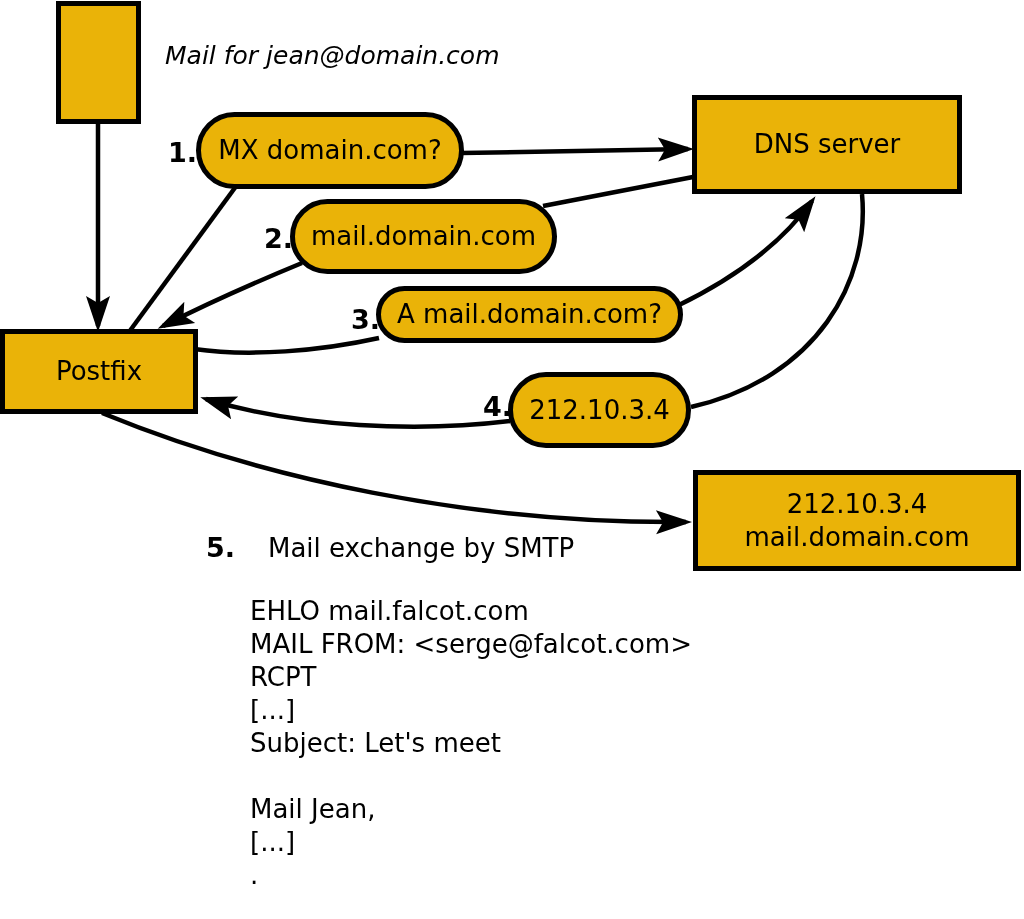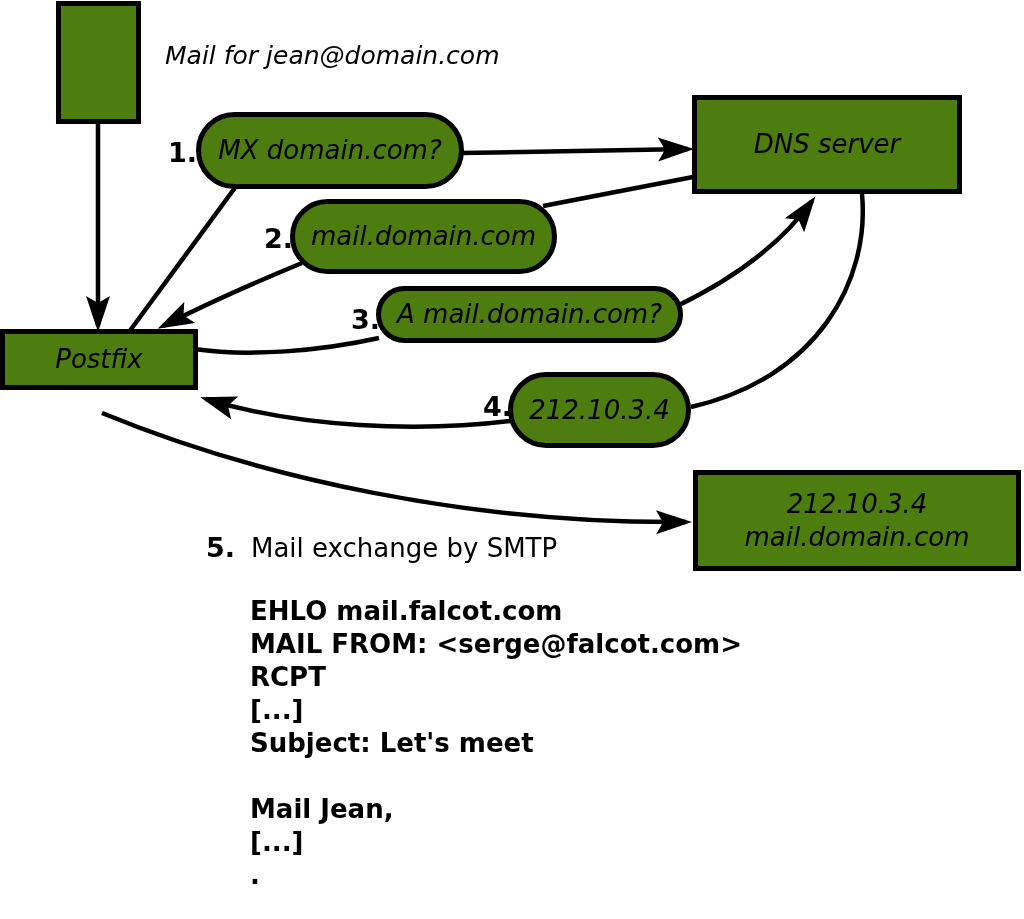--- a/index.html
+++ b/index.html
@@ -2,31 +2,31 @@
 <html><head>
 <meta charset="utf-8">
 <style>
   html,body{margin:0;padding:0;background:#ffffff;}
   .canvas{
     position:relative;width:1024px;height:919px;background:#ffffff;
     font-family:"DejaVu Sans","Liberation Sans",sans-serif;color:#000;overflow:hidden;
   }
   .wires{position:absolute;left:0;top:0;z-index:1;}
   .box{
-    position:absolute;z-index:2;box-sizing:border-box;background:#4d7c0f;
+    position:absolute;z-index:2;box-sizing:border-box;background:#eab308;
     border:5px solid #000;display:flex;align-items:center;justify-content:center;
-    font-size:26px;text-align:right;line-height:33px;white-space:nowrap;font-style:italic;
+    font-size:26px;text-align:right;line-height:33px;white-space:nowrap;
   }
   .pill{border-radius:40px;}
   .txt{position:absolute;z-index:3;white-space:pre;}
   .note{font-size:25px;}
   .num{font-weight:bold;font-size:27px;}
   .step5{font-size:26px;}
   .smtp{position:absolute;z-index:3;font-size:26px;}
-  .smtp-line{height:33px;line-height:33px;white-space:pre;font-weight:bold;}
+  .smtp-line{height:33px;line-height:33px;white-space:pre;}
   .col{display:flex;flex-direction:column;}
 </style>
 </head>
 <body>
 
 <div class="canvas">
 
   <svg class="wires" width="1024" height="919" viewBox="0 0 1024 919">
     <defs>
       <marker id="arrowhead" markerUnits="userSpaceOnUse" markerWidth="46" markerHeight="30" refX="36" refY="15" orient="auto">
@@ -42,21 +42,21 @@
       <path d="M 194,349 C 250,357 320,351 379,338"></path>
       <path d="M 677,306 Q 768,262 812,201" marker-end="url(#arrowhead)"></path>
       <path d="M 862,194 C 870,280 818,378 691,407"></path>
       <path d="M 510,421 C 420,432 300,428 206,399" marker-end="url(#arrowhead)"></path>
       <path d="M 102,413 C 260,478 470,524 686,522" marker-end="url(#arrowhead)"></path>
     </g>
   </svg>
 
   <div class="box" style="left:56px;top:1px;width:85px;height:123px;"></div>
 
-  <div class="box" style="left:0px;top:329px;width:198px;height:61px;">
+  <div class="box" style="left:0px;top:329px;width:198px;height:85px;">
     <span>Postfix</span>
   </div>
 
   <div class="box" style="left:692px;top:95px;width:270px;height:99px;">
     <span>DNS server</span>
   </div>
 
   <div class="box col" style="left:693px;top:470px;width:328px;height:101px;">
     <span>212.10.3.4</span>
     <span>mail.domain.com</span>
@@ -75,21 +75,21 @@
     <span>212.10.3.4</span>
   </div>
 
   <div class="txt note" style="left:165px;top:41px;font-style:italic;">Mail for jean@domain.com</div>
 
   <div class="txt num" style="left:168px;top:137px;">1.</div>
   <div class="txt num" style="left:264px;top:223px;">2.</div>
   <div class="txt num" style="left:351px;top:304px;">3.</div>
   <div class="txt num" style="left:483px;top:391px;">4.</div>
   <div class="txt num" style="left:206px;top:532px;">5.</div>
-  <div class="txt step5" style="left:251px;top:533px;">Mail exchange by SMTP</div>
+  <div class="txt step5" style="left:268px;top:533px;">Mail exchange by SMTP</div>
 
   <div class="smtp" style="left:250px;top:595px;">
     <div class="smtp-line">EHLO mail.falcot.com</div>
     <div class="smtp-line">MAIL FROM: &lt;serge@falcot.com&gt;</div>
     <div class="smtp-line">RCPT</div>
     <div class="smtp-line">[...]</div>
     <div class="smtp-line">Subject: Let's meet</div>
     <div class="smtp-line"></div>
     <div class="smtp-line">Mail Jean,</div>
     <div class="smtp-line">[...]</div>

